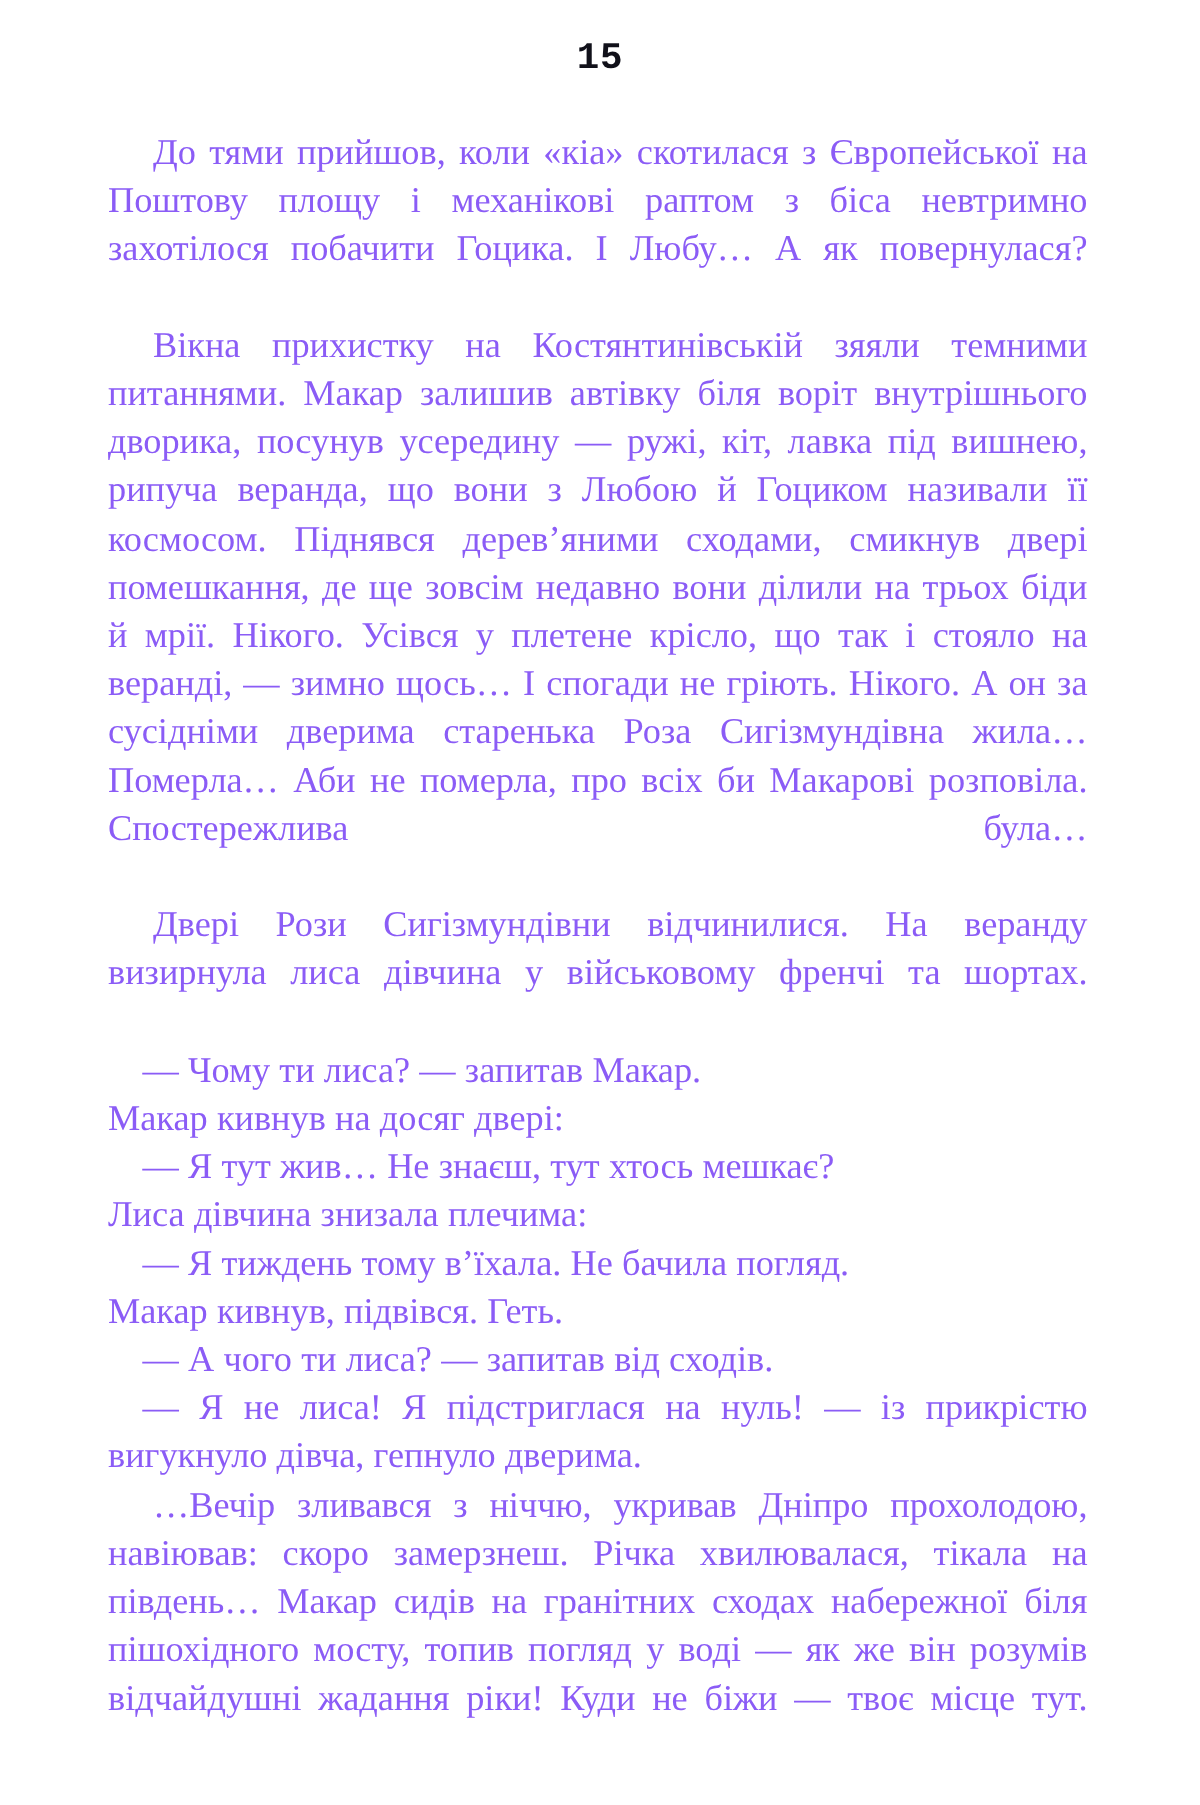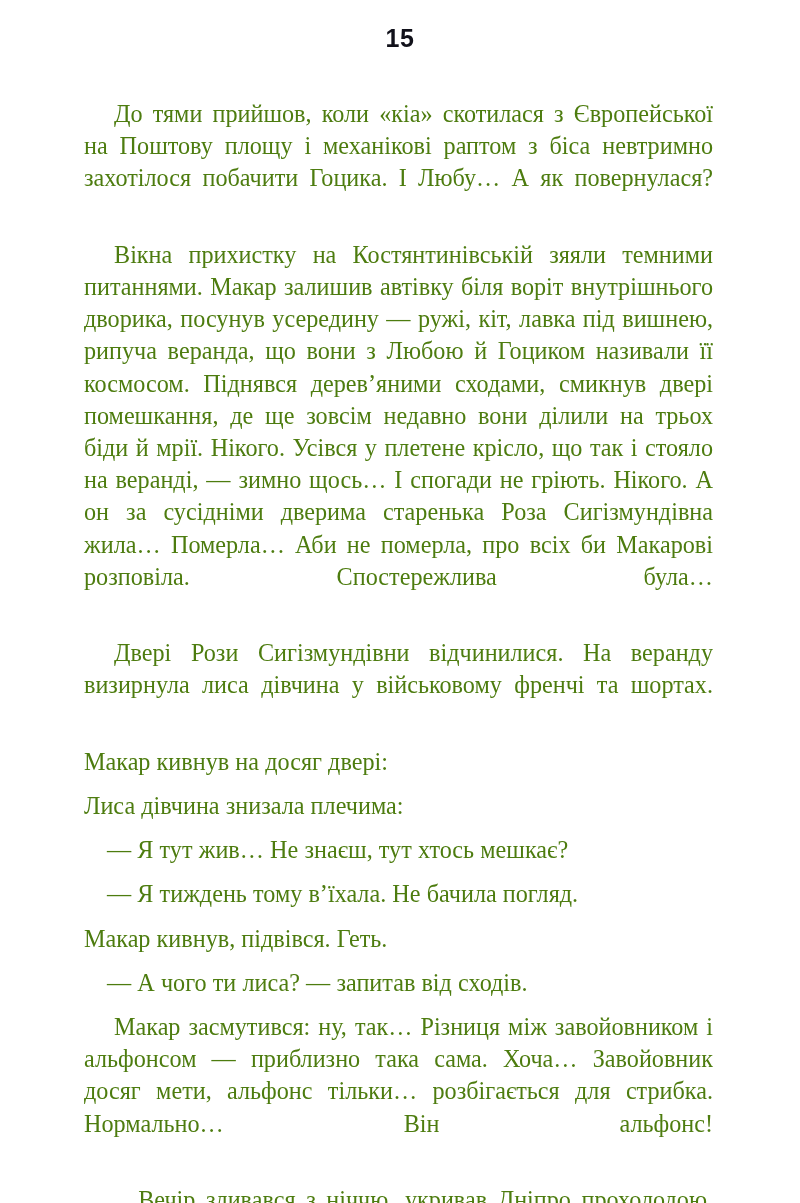--- a/index.html
+++ b/index.html
@@ -24,45 +24,45 @@
     box-sizing: border-box;
   }
 
   
   .folio {
     position: absolute;
     top: 24px;
     left: 0;
     width: 800px;
     text-align: center;
-    font-family: Liberation Sans, sans-serif;
+    font-family: Liberation Mono, monospace;
     font-weight: bold;
     font-size: 25px;
     letter-spacing: 0.5px;
     color: #11111a;
   }
 
   
   .textblock {
     position: absolute;
     left: 72px;
     top: 86px;
     width: 653px;
   }
 
   .para {
-    margin: 12px;
+    margin: 0;
     font-size: 24.2px;
     line-height: 32.2px;
     text-align: justify;
     text-justify: inter-word;
     -webkit-hyphens: none;
     hyphens: none;
     word-spacing: 0.1px;
-    color: #4d7c0f;
+    color: #8b5cf6;
   }
 
   
   .para.indent {
     text-indent: 30px;
   }
 
   
   .para.dialogue {
     text-indent: 23px;
@@ -86,23 +86,24 @@
 
 <div class="page">
 
   <div class="folio">15</div>
 
   <div class="textblock">
 
   <p class="para indent">До тями прийшов, коли «кіа» скотилася з Європейської на Поштову площу і механікові раптом з біса невтримно захотілося побачити Гоцика. І Любу… А як повернулася?</p>
       <p class="para indent">Вікна прихистку на Костянтинівській зяяли темними питаннями. Макар залишив автівку біля воріт внутрішнього дворика, посунув усередину — ружі, кіт, лавка під вишнею, рипуча веранда, що вони з Любою й Гоциком називали її космосом. Піднявся дерев’яними сходами, смикнув двері помешкання, де ще зовсім недавно вони ділили на трьох біди й мрії. Нікого. Усівся у плетене крісло, що так і стояло на веранді, — зимно щось… І спогади не гріють. Нікого. А он за сусідніми дверима старенька Роза Сигізмундівна жила… Померла… Аби не померла, про всіх би Макарові розповіла. Спостережлива була…</p>
       <p class="para indent">Двері Рози Сигізмундівни відчинилися. На веранду визирнула лиса дівчина у військовому френчі та шортах.</p>
+      <p class="para dialogue nostretch">— Чому ти лиса? — запитав Макар.</p>
       <p class="para flush nostretch">Макар кивнув на досяг двері:</p>
+      <p class="para dialogue nostretch">— Я тут жив… Не знаєш, тут хтось мешкає?</p>
       <p class="para flush nostretch">Лиса дівчина знизала плечима:</p>
-      <p class="para dialogue nostretch">— Я тут жив… Не знаєш, тут хтось мешкає?</p>
       <p class="para dialogue nostretch">— Я тиждень тому в’їхала. Не бачила погляд.</p>
       <p class="para flush nostretch">Макар кивнув, підвівся. Геть.</p>
       <p class="para dialogue nostretch">— А чого ти лиса? — запитав від сходів.</p>
-      <p class="para indent">Макар засмутився: ну, так… Різниця між завойовником і альфонсом — приблизно така сама. Хоча… Завойовник досяг мети, альфонс тільки… розбігається для стрибка. Нормально… Він альфонс!</p>
+      <p class="para dialogue nostretch">— Я не лиса! Я підстриглася на нуль! — із прикрістю вигукнуло дівча, гепнуло дверима.</p>
       <p class="para indent">…Вечір зливався з ніччю, укривав Дніпро прохолодою, навіював: скоро замерзнеш. Річка хвилювалася, тікала на південь… Макар сидів на гранітних сходах набережної біля пішохідного мосту, топив погляд у воді — як же він розумів відчайдушні жадання ріки! Куди не біжи — твоє місце тут.</p>
     </div>
 
 </div>
 
 </body></html>

